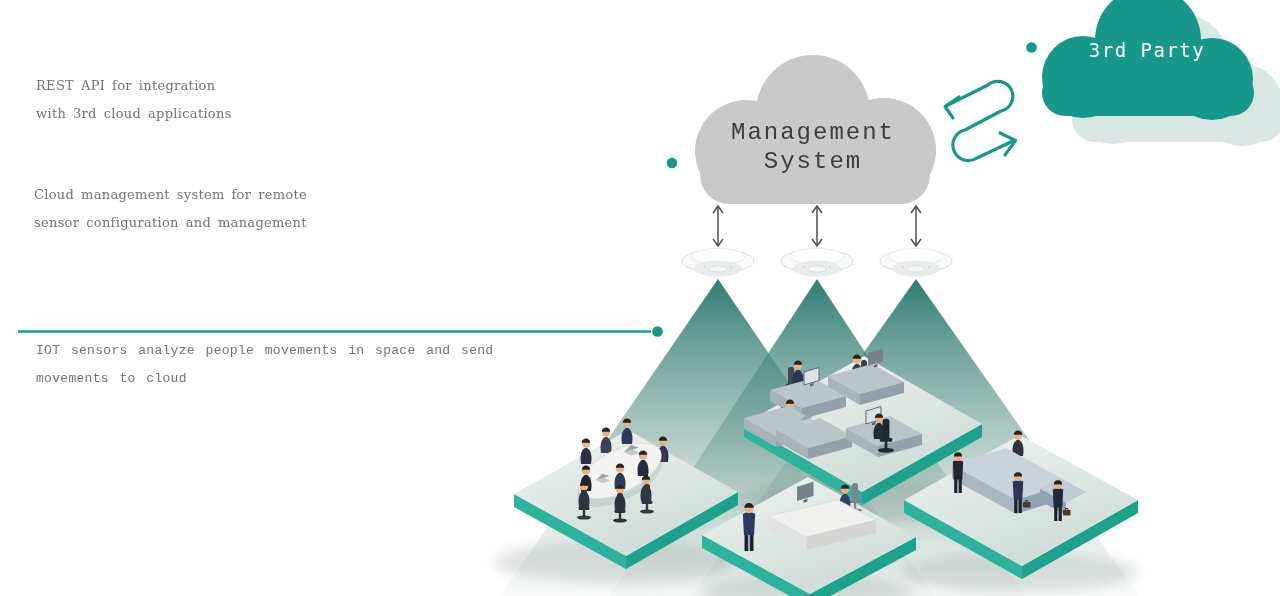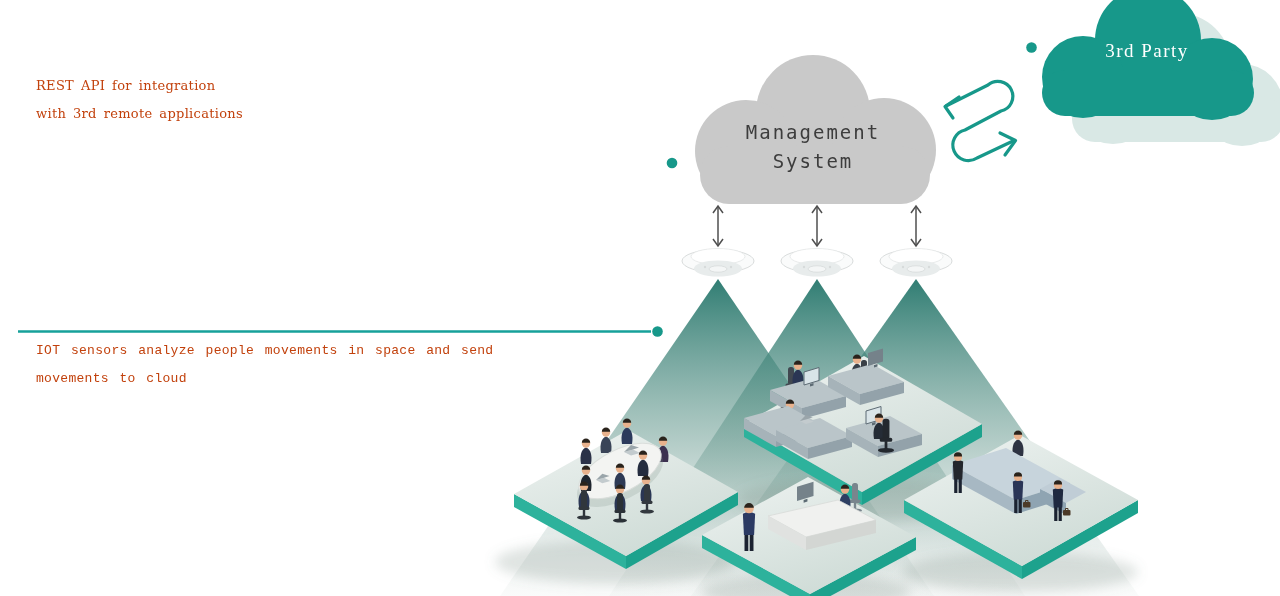--- a/index.html
+++ b/index.html
@@ -1,28 +1,28 @@
 <!DOCTYPE html>
 <html><head>
 <meta charset="utf-8">
 <style>
   html,body{margin:0;padding:0;background:#ffffff;}
   .stage{position:relative;width:1280px;height:596px;background:#ffffff;overflow:hidden;
          font-family:"DejaVu Serif", serif;}
   .stage svg{position:absolute;left:0;top:0;}
-  .ann{position:absolute;color:#c2410c;font-size:13px;line-height:27.5px;
+  .ann{position:absolute;color:#737373;font-size:13px;line-height:27.5px;
        letter-spacing:0.3px;word-spacing:2.5px;white-space:nowrap;}
   .ann1{left:36px;top:72px;}
   .ann2{left:34px;top:181px;}
   .ann3{left:36px;top:337px;font-family:Liberation Mono, monospace;}
   .cloud-label{position:absolute;font-family:"DejaVu Sans Mono", monospace;text-align:center;white-space:nowrap;}
-  .mgmt-label{left:693px;top:118px;width:240px;font-size:19px;line-height:29px;
-              letter-spacing:2px;color:#3d3d3d;}
+  .mgmt-label{left:693px;top:118px;width:240px;font-size:24px;line-height:29px;
+              letter-spacing:2px;color:#3d3d3d;font-family:Liberation Mono, monospace;}
   .tp-label{left:1037px;top:36px;width:220px;font-size:19px;line-height:29px;
-            letter-spacing:1.5px;color:#ffffff;font-family:Liberation Serif, serif;}
+            letter-spacing:1.5px;color:#ffffff;}
 </style>
 </head>
 <body>
 
 <div class="stage">
 
 <svg width="1280" height="596" viewBox="0 0 1280 596">
   <defs>
     <linearGradient id="coneG" x1="0" y1="0" x2="0" y2="1">
       <stop offset="0" stop-color="#23756a" stop-opacity="0.94"></stop>
@@ -234,21 +234,25 @@
     <circle cx="1031.5" cy="47.5" r="5.3" fill="#17988a"></circle>
     <line x1="18" y1="163" x2="666" y2="163" stroke="url(#lineG)" stroke-width="2.2"></line>
     <circle cx="672" cy="163" r="5.3" fill="#17988a"></circle>
     <line x1="18" y1="331.5" x2="651" y2="331.5" stroke="#16a19a" stroke-width="2.4"></line>
     <circle cx="657.5" cy="331.5" r="5.3" fill="#17988a"></circle>
   </g>
 </svg>
 
   <div class="ann ann1">
     <div>REST API for integration</div>
-    <div>with 3rd remote applications</div>
+    <div>with 3rd cloud applications</div>
+  </div>
+  <div class="ann ann2">
+    <div>Cloud management system for remote</div>
+    <div>sensor configuration and management</div>
   </div>
   <div class="ann ann3">
     <div>IOT sensors analyze people movements in space and send</div>
     <div>movements to cloud</div>
   </div>
 
   <div class="cloud-label mgmt-label">
     <div>Management</div>
     <div>System</div>
   </div>

